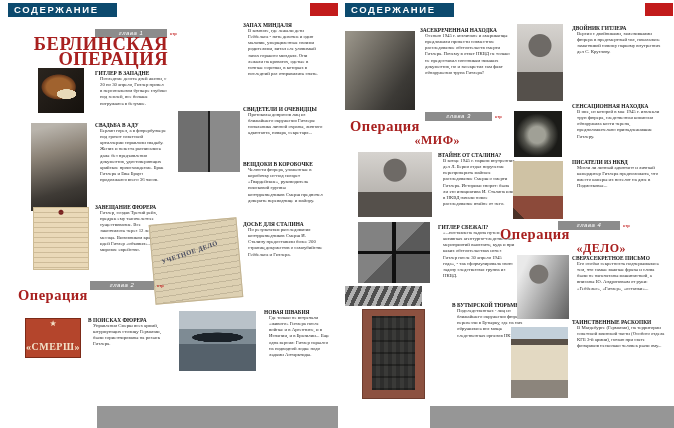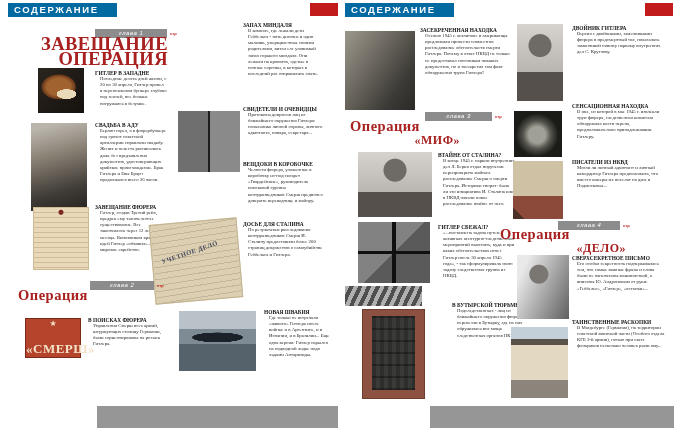--- a/index.html
+++ b/index.html
@@ -1,20 +1,20 @@
 <!DOCTYPE html>
 <html><head>
 <meta charset="utf-8">
 <style>
   html,body{margin:0;padding:0;background:#fff;}
   .spread{position:relative;width:674px;height:428px;background:#fff;overflow:hidden;
           font-family:"Liberation Serif",serif;}
   .abs{position:absolute;}
   
-  .hdrbox{height:14px;background:#0369a1;color:#fff;font-family:"Liberation Sans",sans-serif;
+  .hdrbox{height:14px;background:#0c4a6e;color:#fff;font-family:"Liberation Sans",sans-serif;
           font-weight:bold;font-size:9.5px;line-height:14px;letter-spacing:1.6px;padding-left:6px;}
   .corner{height:13px;background:#c21b1b;}
   
   .chbar{height:9px;background:#8c8c8c;color:#fff;font-family:"Liberation Sans",sans-serif;
          font-style:italic;font-size:6px;line-height:9px;text-align:center;letter-spacing:.5px;}
   .pref{font-size:4px;color:#c21b1b;font-weight:bold;font-family:"Liberation Sans",sans-serif;}
   
   .bigtitle{color:#a8201f;font-weight:bold;}
   .bigtitle .l1{font-size:18.5px;line-height:14px;letter-spacing:.5px;}
   .bigtitle .l2{font-size:18.5px;line-height:15px;letter-spacing:.5px;text-align:right;}
@@ -28,21 +28,21 @@
   .family{background:linear-gradient(160deg,#a29а8c 5%,#8d8478 25%,#4a4540 60%,#2e2b28);}
   .mugshots{background:linear-gradient(90deg,#6f6f6f 0 48%,#1d1d1d 48% 52%,#8a8a8a 52%),#555;}
   .teeth{background:radial-gradient(ellipse 16px 8px at 62% 58%,#e8d9b8 60%,#0000 62%),
                   radial-gradient(ellipse 22px 16px at 45% 42%,#a0622e 55%,#6b3a1c 75%,#0000 80%),
                   linear-gradient(135deg,#2b251f,#15110d);}
   .testament{background:repeating-linear-gradient(#0000 0 4px,rgba(122,100,60,.25) 4px 5px),
                        radial-gradient(circle at 50% 7%,#7a2020 2px,#0000 3px),#ead9b8;
              border:1px solid #cdbb94;}
   .smersh{background:#b4452c;border:1px solid #7c2a18;color:#f3e2c8;text-align:center;}
   .smersh .star{font-size:8px;line-height:10px;display:block;}
-  .smersh .lbl{font-weight:bold;font-size:13px;letter-spacing:.5px;display:block;margin-top:12px;text-align:center;}
+  .smersh .lbl{font-weight:bold;font-size:10px;letter-spacing:.5px;display:block;margin-top:12px;text-align:center;}
   .casefile{background:repeating-linear-gradient(-4deg,#0000 0 5px,rgba(90,80,60,.2) 5px 6px),#ddd0b2;
             border:1px solid #c2b392;transform:rotate(-5deg);overflow:hidden;}
   .casefile .lbl{position:absolute;left:8px;top:26px;transform:rotate(-14deg);
                  font-weight:bold;font-size:6.5px;color:#44485e;letter-spacing:.5px;}
   .submarine{background:radial-gradient(ellipse 26px 5px at 50% 44%,#1a2128 96%,#0000),
                         linear-gradient(#b9c2c9 0 30%,#7e8b94 30% 55%,#55616b 55%);}
   .excavation{background:linear-gradient(125deg,#979287 5%,#6b675f 40%,#3c3a36 75%,#2c2a27);}
   .portrait{background:radial-gradient(circle at 50% 28%,#6e6a66 11px,#0000 12px),
                        linear-gradient(#0000 0 62%,#55504b 62%),
                        linear-gradient(#d6d3cf,#a7a39e);}
@@ -67,21 +67,21 @@
 
 <div class="spread">
 
   <div class="abs hdrbox" style="left:8px;top:3px;width:103px">СОДЕРЖАНИЕ</div>
   <div class="abs corner" style="left:310px;top:3px;width:28px"></div>
 
   <div class="abs chbar" style="left:95px;top:29px;width:72px">глава 1</div>
   <div class="abs pref" style="left:170px;top:31px">стр</div>
 
   <div class="abs bigtitle" style="left:18px;top:37px;width:150px">
-    <div class="l2">ЗАВЕЩАНИЕ</div>
+    <div class="l2">БЕРЛИНСКАЯ</div>
     <div class="l2">ОПЕРАЦИЯ</div>
   </div>
 
   <div class="ph teeth" style="left:38px;top:68px;width:46px;height:45px"></div>
   <div class="abs" style="left:95px;top:70px;width:72px">
     <div class="eh">ГИТЛЕР В ЗАПАДНЕ</div>
     <div class="eb">Последние десять дней жизни, с 20 по 30 апреля, Гитлер провел в персональном бункере глубоко под землей, все больше погружаясь в безумие.</div>
   </div>
 
   <div class="ph family" style="left:178px;top:9px;width:62px;height:88px"></div>

